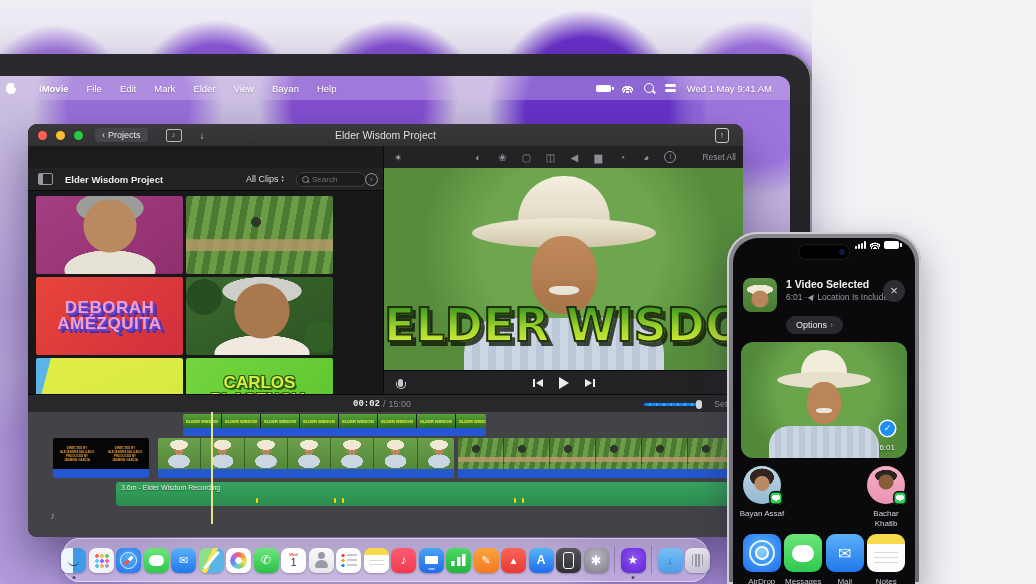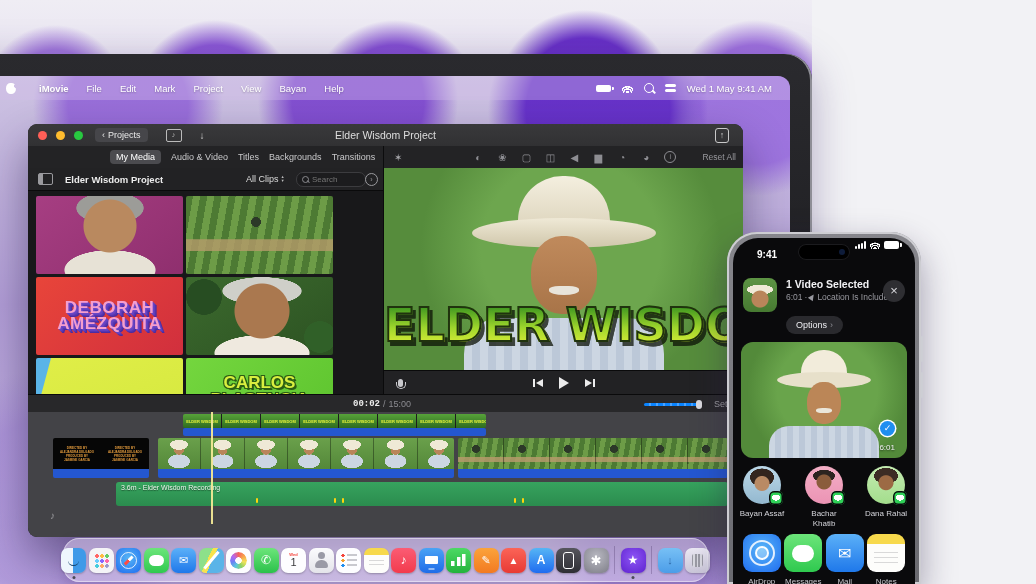--- a/index.html
+++ b/index.html
@@ -299,21 +299,21 @@
   <div class="abs bezel"></div>
 
   <div class="abs screen">
 
     <div class="abs menubar">
       <span class="apple"></span>
       <span class="menu-item app">iMovie</span>
       <span class="menu-item">File</span>
       <span class="menu-item">Edit</span>
       <span class="menu-item">Mark</span>
-      <span class="menu-item">Project</span>
+      <span class="menu-item">Elder</span>
       <span class="menu-item">View</span>
       <span class="menu-item">Bayan</span>
       <span class="menu-item">Help</span>
       <span class="mb-right">
         <span class="mb-batt"></span>
         <span class="mb-wifi"></span>
         <span class="mb-loupe"></span>
         <span class="mb-cc">
             <i></i>
             <i></i>
@@ -332,29 +332,20 @@
           <span>Projects</span>
         </span>
         <span class="tb-ic">
             <span class="tb-media">♪</span>
           </span>
         <span class="tb-ic">↓</span>
         <span class="win-title">Elder Wisdom Project</span>
         <span class="share-ic">↑</span>
       </div>
 
-      <div class="tabrow">
-        <span class="tabs">
-          <span class="tab active">My Media</span>
-          <span class="tab">Audio &amp; Video</span>
-          <span class="tab">Titles</span>
-          <span class="tab">Backgrounds</span>
-          <span class="tab">Transitions</span>
-        </span>
-      </div>
 
       <div class="adjustbar">
         <span class="wand">✶</span>
         <span class="ai-group">
           <span class="ai">◐</span>
           <span class="ai">❀</span>
           <span class="ai">▢</span>
           <span class="ai">◫</span>
           <span class="ai">◀</span>
           <span class="ai">▆</span>
@@ -532,23 +523,20 @@
       <span class="dksep"></span>
       <span class="dk dk-downloads"></span>
       <span class="dk dk-trash"></span>
     </div>
   </div>
 
   <div class="abs phone">
     <span class="ph-btn ph-b1"></span>
     <span class="ph-btn ph-b2"></span>
     <div class="ph-screen">
-      <div class="ph-status">
-        <span class="ph-time">9:41</span>
-      </div>
       <div class="island"></div>
       <div class="ph-sright">
         <span class="sig">
             <i></i>
             <i></i>
             <i></i>
             <i></i>
           </span>
         <span class="ph-wifi"></span>
         <span class="ph-batt"></span>
@@ -583,24 +571,20 @@
 
       <div class="contacts">
         <div class="contact">
           <span class="cav cav2"></span>
           <span class="cname">Bayan Assaf</span>
         </div>
         <div class="contact">
           <span class="cav cav1"></span>
           <span class="cname">Bachar Khatib</span>
         </div>
-        <div class="contact">
-          <span class="cav cav3"></span>
-          <span class="cname">Dana Rahal</span>
-        </div>
       </div>
 
       <div class="appsrow">
         <div class="papp">
           <span class="pic pic-airdrop"></span>
           <span class="plabel">AirDrop</span>
         </div>
         <div class="papp">
           <span class="pic pic-messages"></span>
           <span class="plabel">Messages</span>

